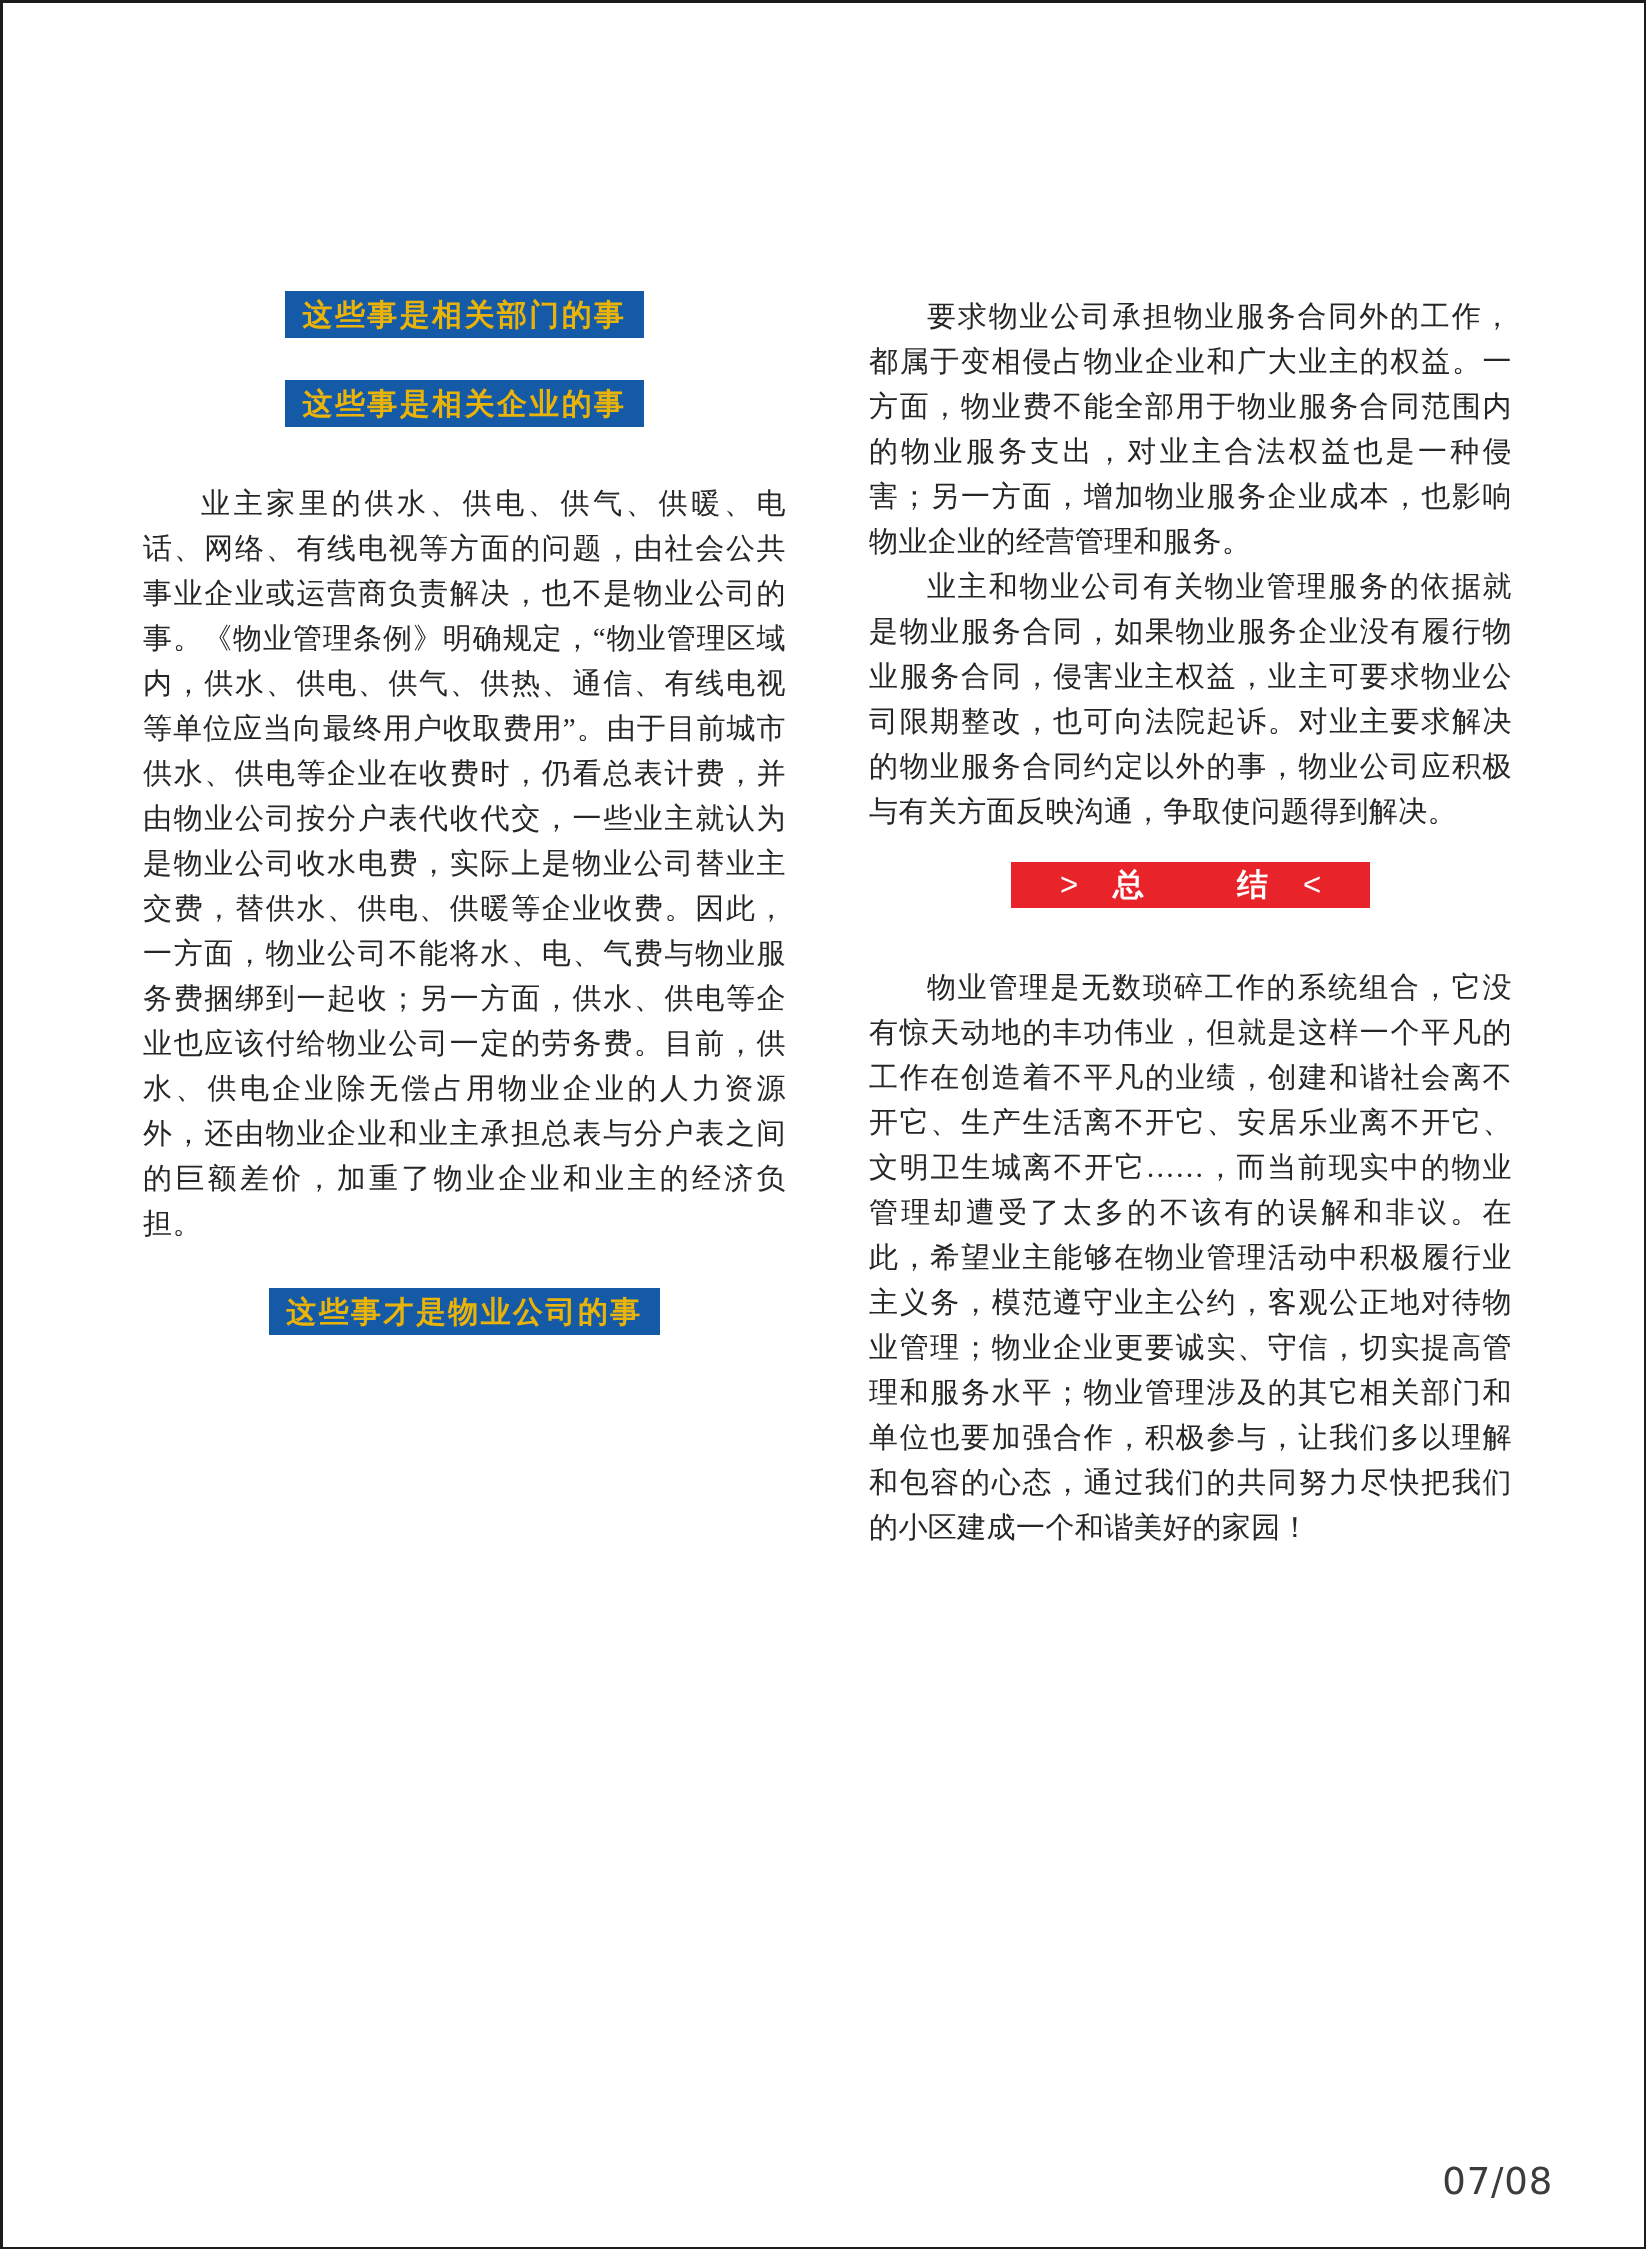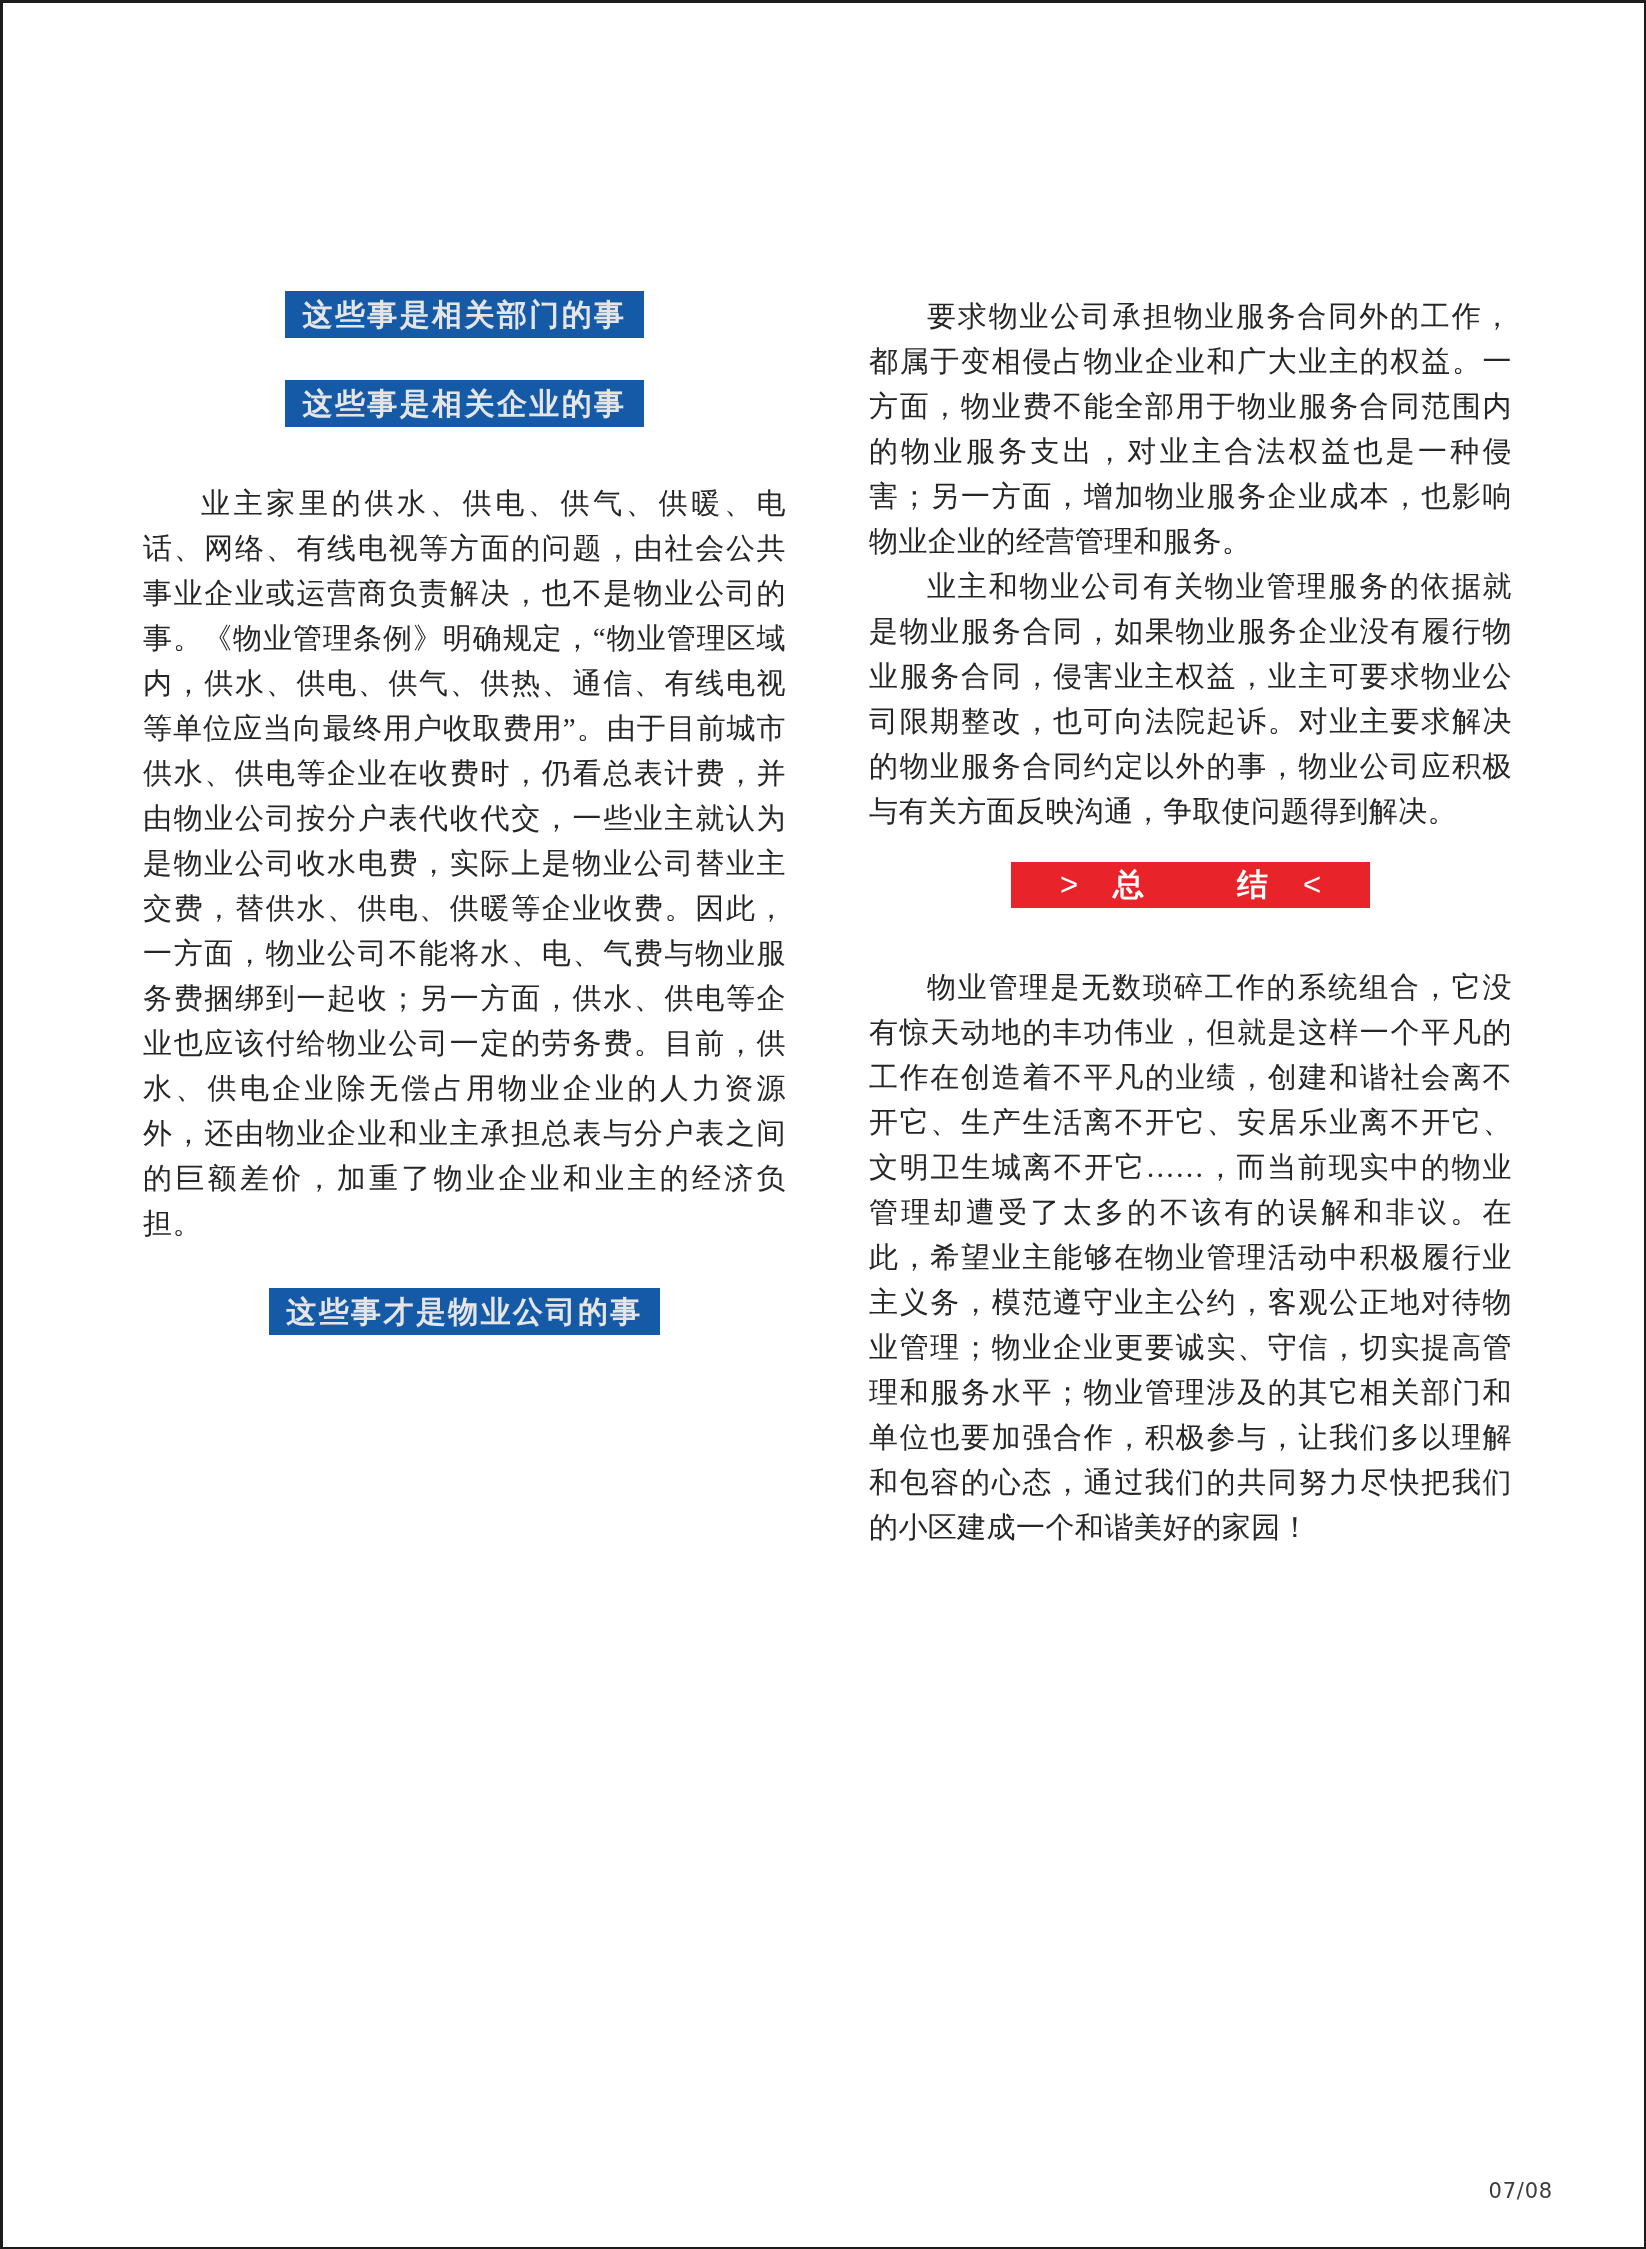--- a/index.html
+++ b/index.html
@@ -29,21 +29,21 @@
     text-indent: 2em;
     letter-spacing: 0.4px;
   }
 
   .badge {
     display: block;
     width: fit-content;
     max-width: 100%;
     margin: 0 auto;
     background: #155AA7;
-    color: #e5e5e5;
+    color: #eab308;
     font-family: "Liberation Sans", "DejaVu Sans", sans-serif;
     font-weight: bold;
     font-size: 30px;
     height: 47px;
     line-height: 47px;
     padding: 0 17.3px;
     letter-spacing: 2.4px;
     white-space: nowrap;
   }
   .badge-first { margin-bottom: 42px; }
@@ -74,21 +74,21 @@
     letter-spacing: 31px;
     margin-right: -31px;
     line-height: 46px;
   }
 
   .page-number {
     position: absolute;
     right: 91px;
     bottom: 44px;
     font-family: "DejaVu Sans", "Liberation Sans", sans-serif;
-    font-size: 21px;
+    font-size: 37px;
     color: #3c3c3c;
     letter-spacing: 0.8px;
   }
 </style>
 </head>
 <body>
 
 <div class="page">
   <div class="columns">
 

